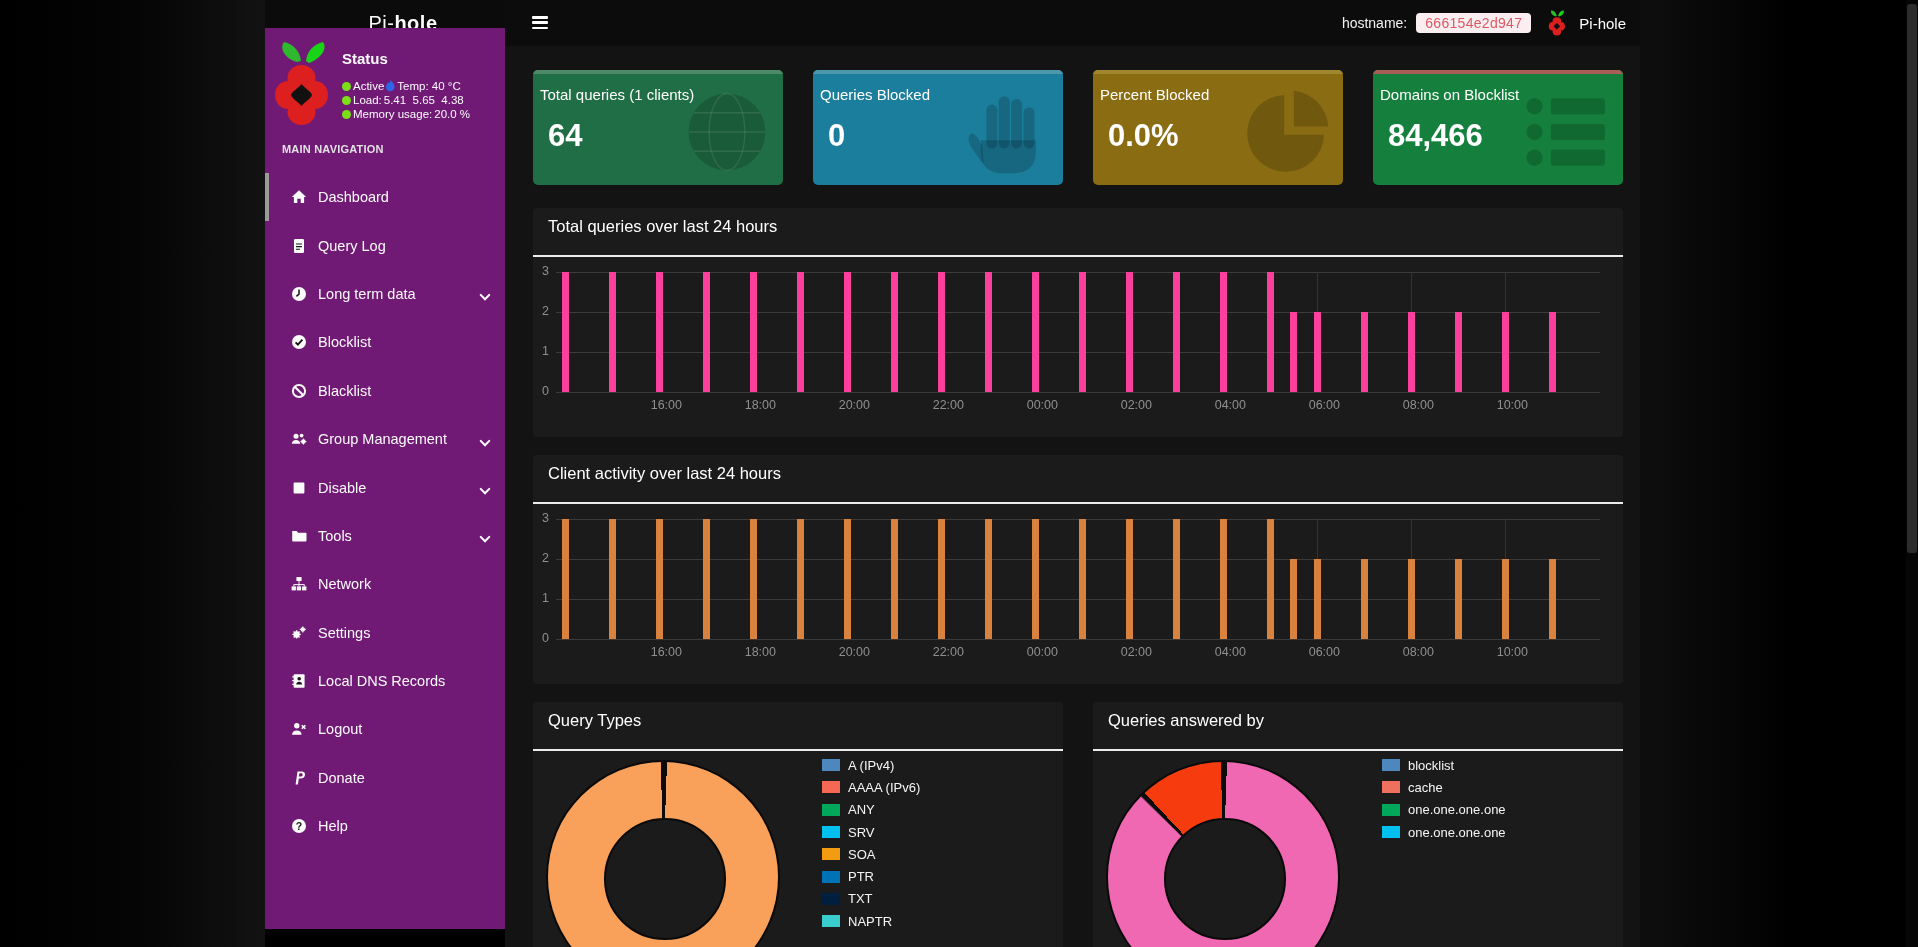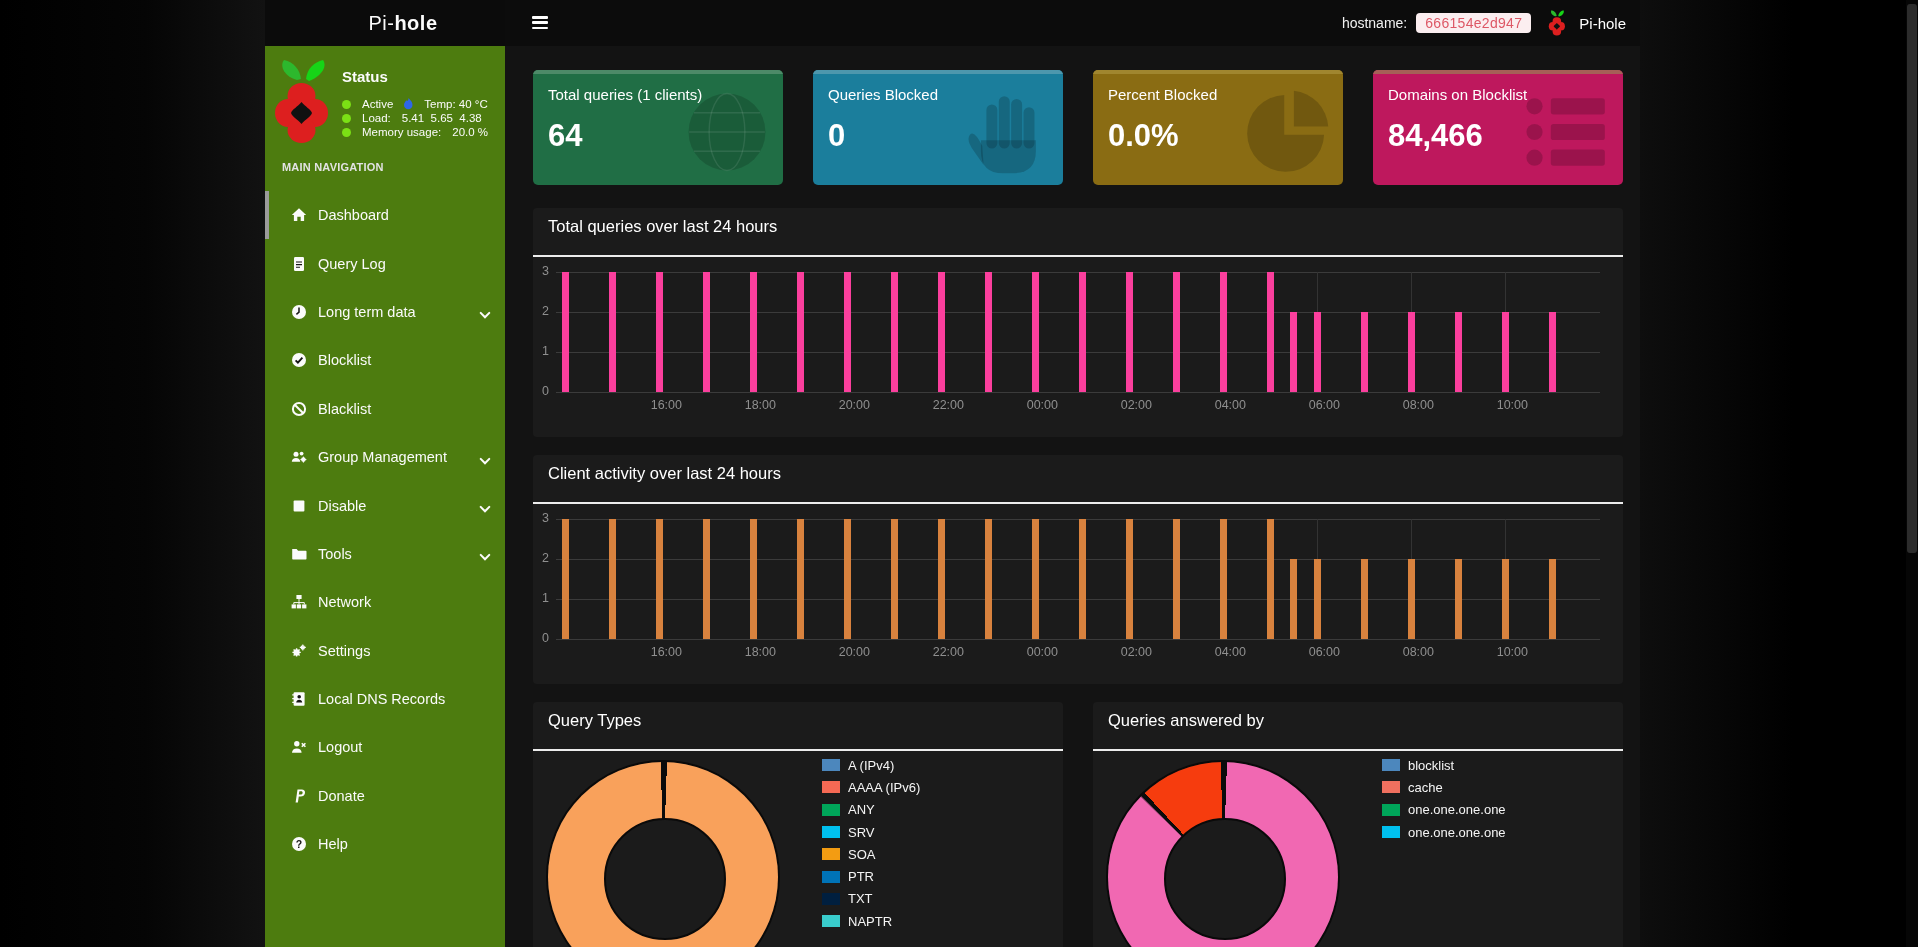--- a/index.html
+++ b/index.html
@@ -18,40 +18,40 @@
   .logo-text .thin { font-weight:400;margin-left:36px; } .logo-text .bold { font-weight:700; }
   .navbar { left:505px; top:0; width:1135px; height:46px; background:#0c0c0c; }
   .hamburger { position:absolute; left:27px; top:16px; width:16px; height:14px; cursor:pointer; }
   .hamburger span { display:block; height:2.5px; background:#fff; margin-bottom:2.8px; border-radius:1px; }
   .nav-right { position:absolute; right:14px; top:0; height:46px; display:flex; align-items:center; gap:9px; }
   .hostname-label { font-size:14px; color:#f2f2f2; }
   .hostname-badge { background:#fbeef0; color:#dd5866; font-size:14px; padding:2px 9px; border-radius:4px; letter-spacing:.3px; }
   .brand-label { font-size:15px; color:#fff; margin-left:2px; }
 
   
-  .sidebar { left:265px; top:46px; width:240px; height:901px; background:#4d7c0f; }
+  .sidebar { left:265px; top:28px; width:240px; height:901px; background:#701a75; }
   .rasp-big { position:absolute; left:6px; top:10px; }
   .status-title { position:absolute; left:77px; top:22px; font-size:15px; font-weight:700; }
-  .status-line { position:absolute; left:77px; display:flex; align-items:center; gap:11px; font-size:11.5px; white-space:pre; }
+  .status-line { position:absolute; left:77px; display:flex; align-items:center; gap:2px; font-size:11.5px; white-space:pre; }
   .dot { width:9px; height:9px; border-radius:50%; background:#7be015; flex:0 0 auto; }
   .section-label { position:absolute; left:17px; top:115px; font-size:11px; font-weight:700; color:#e3e3e3; letter-spacing:.2px; }
   .menu { position:absolute; left:0; top:145px; width:240px; }
   .menu-item { position:relative; height:48.4px; display:flex; align-items:center; cursor:pointer; }
   .menu-item .accent { position:absolute; left:0; top:0; width:3.5px; height:100%; background:transparent; }
   .menu-item.active .accent { background:#9b9b9b; }
   .menu-icon { position:absolute; left:25px; width:18px; height:18px; display:flex; align-items:center; justify-content:center; }
   .menu-icon svg { width:16px; height:16px; }
   .menu-label { position:absolute; left:53px; font-size:14.5px; color:#fbfbfb; }
   .chevron { position:absolute; right:14px; width:12px; height:12px; }
 
   
   .content { left:505px; top:46px; width:1135px; height:901px; background:#131313; }
   .card { position:absolute; top:24px; width:250px; height:115px; border-radius:5px; overflow:hidden; }
   .card .topstrip { position:absolute; left:0; top:0; width:100%; height:4px; }
-  .card-label { position:absolute; left:15px; top:16px; font-size:15px; color:#fff; }
+  .card-label { position:absolute; left:7px; top:16px; font-size:15px; color:#fff; }
   .card-value { position:absolute; left:15px; top:48px; font-size:31px; font-weight:700; color:#fff; }
   .card-watermark { position:absolute; right:10px; top:18px; opacity:.9; }
 
   .panel { position:absolute; background:#1b1b1b; border-radius:4px; }
   .panel-title { position:absolute; left:15px; top:9px; font-size:16.5px; color:#fff; }
   .panel-divider { position:absolute; left:0; top:47px; width:100%; height:2px; background:#ececec; }
 
   .ylab { position:absolute; width:16px; text-align:right; font-size:12.5px; color:#8f8f8f; }
   .gridline-h { position:absolute; height:1px; background:#3b3b3b; }
   .gridline-v { position:absolute; width:1px; background:#333; }
@@ -323,21 +323,21 @@
         </div>
         <div class="card" style="left: 588px; background: rgb(138, 108, 19);">
           <div class="topstrip" style="background: rgb(160, 134, 47);"></div>
           <div class="card-watermark"><svg width="92" height="88" viewBox="0 0 64 64" fill="rgba(0,0,0,0.20)">
               <path d="M30 5A28 28 0 1 0 59 34L30 34Z"></path>
               <path d="M37 2a28 28 0 0 1 25 26L37 28Z"></path>
             </svg></div>
           <div class="card-label">Percent Blocked</div>
           <div class="card-value">0.0%</div>
         </div>
-        <div class="card" style="left: 868px; background: #be185d;">
+        <div class="card" style="left: 868px; background: #15803d;">
           <div class="topstrip" style="background: rgb(166, 95, 87);"></div>
           <div class="card-watermark"><svg width="92" height="88" viewBox="0 0 68 62" fill="rgba(0,0,0,0.20)">
               <circle cx="10" cy="12" r="6"></circle>
               <rect x="22" y="6" width="40" height="12" rx="2"></rect>
               <circle cx="10" cy="31" r="6"></circle>
               <rect x="22" y="25" width="40" height="12" rx="2"></rect>
               <circle cx="10" cy="50" r="6"></circle>
               <rect x="22" y="44" width="40" height="12" rx="2"></rect>
             </svg></div>
           <div class="card-label">Domains on Blocklist</div>

